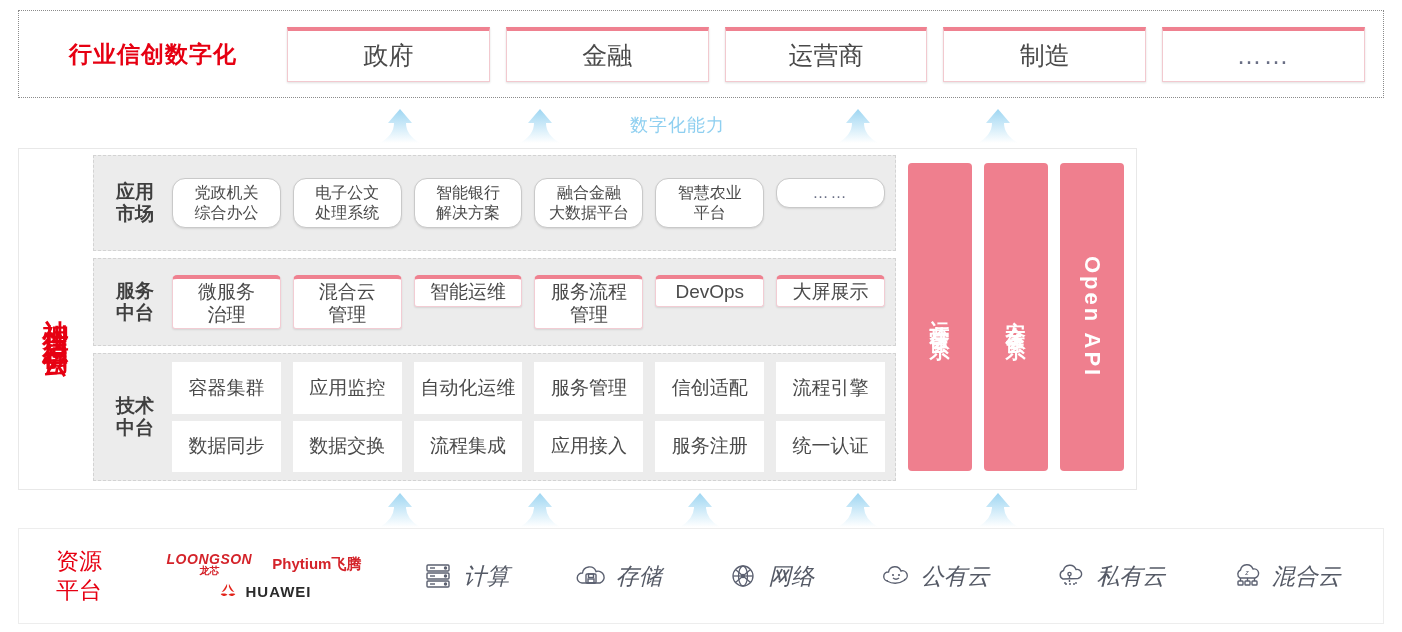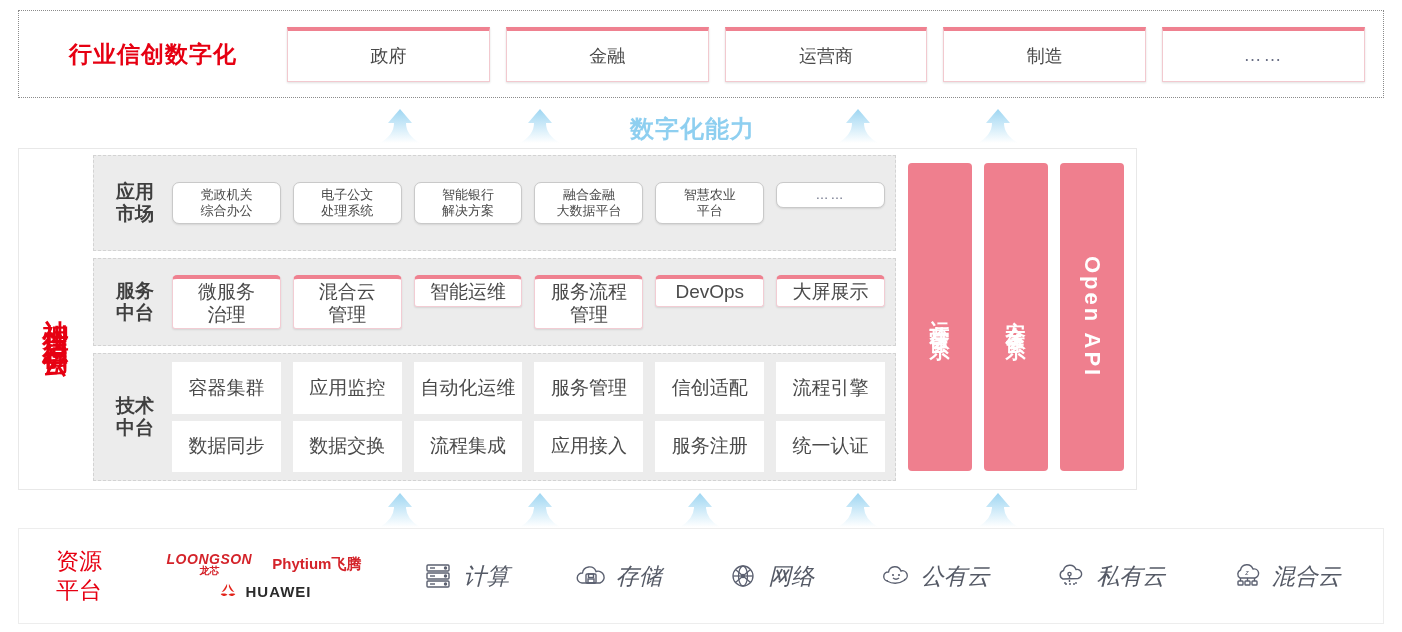--- a/index.html
+++ b/index.html
@@ -24,33 +24,33 @@
     letter-spacing: 1px;
   }
   .industry-cards { flex: 1; display: flex; gap: 16px; padding-right: 18px; }
   .ind-card {
     flex: 1; height: 55px;
     background: #ffffff;
     border: 1px solid #f2c9cf;
     border-top: 4px solid #ef8190;
     box-shadow: 0 1px 2px rgba(0,0,0,.12);
     display: flex; align-items: center; justify-content: center;
-    font-size: 18px; color: #4a4a4a;
+    font-size: 25px; color: #4a4a4a;
   }
   .ind-card.dots { color: #6a6f85; letter-spacing: 2px; }
 
   
   .arrow {
     position: absolute; width: 42px; height: 36px;
   }
   .arrow svg { width: 100%; height: 100%; display: block; }
 
   .cap-label {
     position: absolute; left: 630px; top: 113px;
-    font-size: 24px; color: #8ecff0; font-weight: bold;
+    font-size: 18px; color: #8ecff0; font-weight: normal;
     letter-spacing: 1px;
   }
 
   
   .cloud-panel {
     position: absolute; left: 18px; top: 148px;
     width: 1119px; height: 342px;
     border: 1px solid #e8e8e8;
     display: flex;
   }
@@ -72,25 +72,25 @@
   .band.tech { flex: 1; }
 
   .band-label {
     width: 62px; flex: none; text-align: center;
     font-size: 19px; font-weight: bold; color: #3f3f3f; line-height: 1.15;
   }
   .band-cards { flex: 1; display: flex; gap: 12px; padding-left: 6px; }
 
   .app-card {
     flex: 1; background: #fff;
-    border: 1px solid #c9c9c9; border-radius: 7px;
+    border: 1px solid #c9c9c9; border-radius: 13px;
     box-shadow: 0 1px 2px rgba(0,0,0,.10);
     display: flex; align-items: center; justify-content: center;
     text-align: center; line-height: 1.22;
-    font-size: 13px; color: #4a4a4a; padding: 4px;
+    font-size: 16px; color: #4a4a4a; padding: 4px;
     height: 100%;
   }
   .app-card.dots { color: #6a6f85; letter-spacing: 2px; }
 
   .svc-card {
     flex: 1; background: #fff;
     border: 1px solid #f2ccd3; border-top: 4px solid #ef8190;
     border-radius: 5px 5px 3px 3px;
     box-shadow: 0 1px 2px rgba(0,0,0,.10);
     display: flex; align-items: center; justify-content: center;

